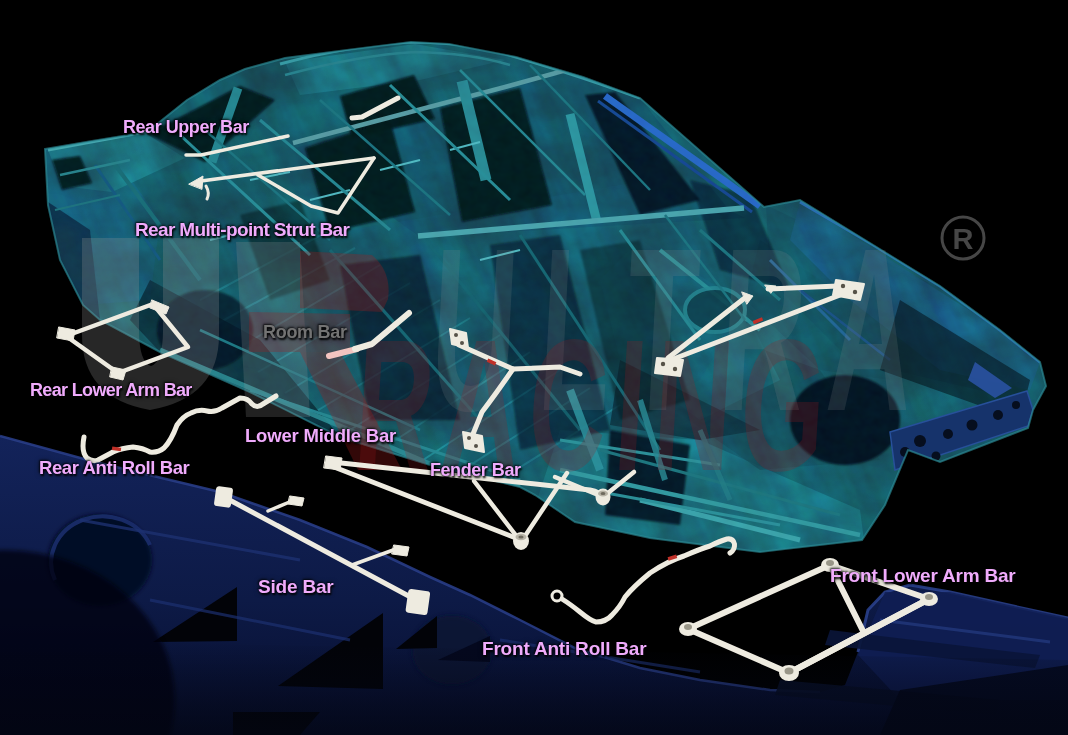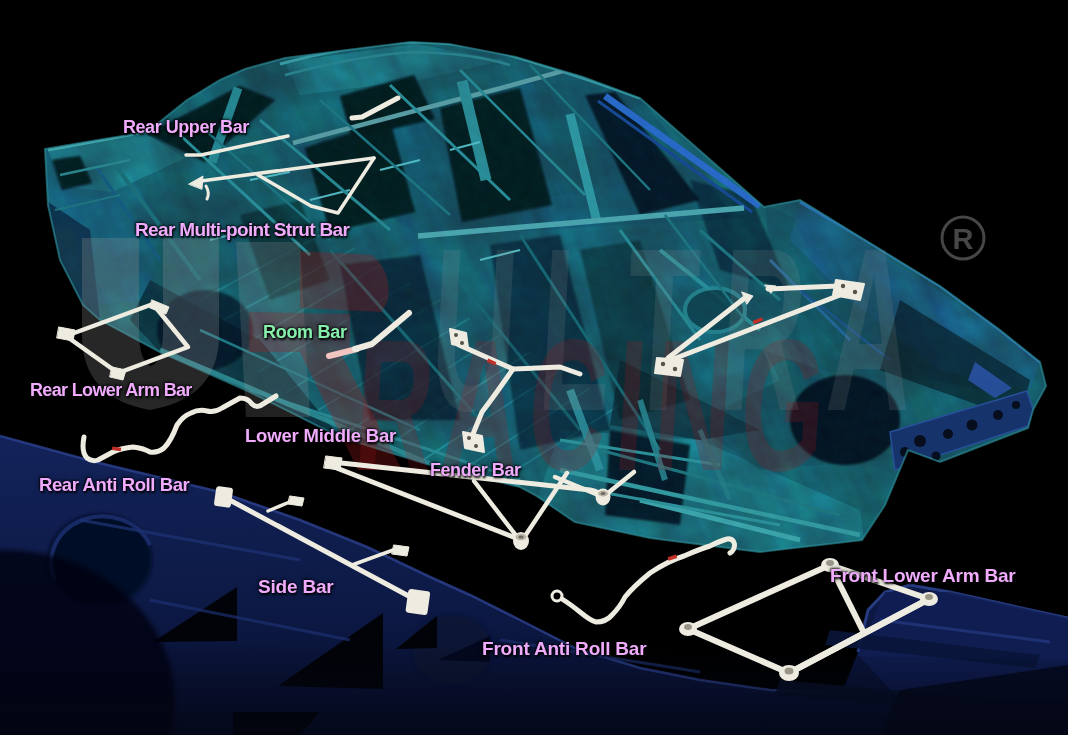--- a/index.html
+++ b/index.html
@@ -302,21 +302,21 @@
   <rect x="112" y="447" width="9" height="3.5" transform="rotate(8 116 449)"></rect>
   <rect x="753" y="319" width="10" height="3.5" transform="rotate(-21 758 321)"></rect>
   <rect x="668" y="556" width="9" height="3.5" transform="rotate(-18 672 558)"></rect>
   <rect x="487" y="360" width="9" height="3.5" transform="rotate(25 491 362)"></rect>
  </g>
 </g>
 </svg>
 
 <div class="lbl" style="left:123px;top:118px;letter-spacing:-0.45px;">Rear Upper Bar</div>
 <div class="lbl" style="left:95px;top:220px;font-size:19px;letter-spacing:-0.65px;margin-left:40px;">Rear Multi-point Strut Bar</div>
-<div class="lbl" style="left:263px;top:323px;letter-spacing:-0.3px;color:#86efac;">Room Bar</div>
+<div class="lbl" style="left:263px;top:323px;letter-spacing:-0.3px;color:#737373;">Room Bar</div>
 <div class="lbl" style="left:30px;top:381px;letter-spacing:-0.65px;">Rear Lower Arm Bar</div>
 <div class="lbl" style="left:245px;top:426px;font-size:18.5px;letter-spacing:-0.2px;">Lower Middle Bar</div>
 <div class="lbl" style="left:430px;top:461px;letter-spacing:-0.45px;">Fender Bar</div>
-<div class="lbl" style="left:39px;top:475px;font-size:18.5px;letter-spacing:-0.4px;">Rear Anti Roll Bar</div>
+<div class="lbl" style="left:39px;top:458px;font-size:18.5px;letter-spacing:-0.4px;">Rear Anti Roll Bar</div>
 <div class="lbl" style="left:258px;top:577px;font-size:19px;letter-spacing:-0.2px;">Side Bar</div>
 <div class="lbl" style="left:482px;top:639px;font-size:19px;letter-spacing:-0.2px;">Front Anti Roll Bar</div>
 <div class="lbl" style="left:830px;top:530px;font-size:19px;letter-spacing:-0.2px;margin-top:36px;">Front Lower Arm Bar</div>
 </div>
 
 </body></html>

